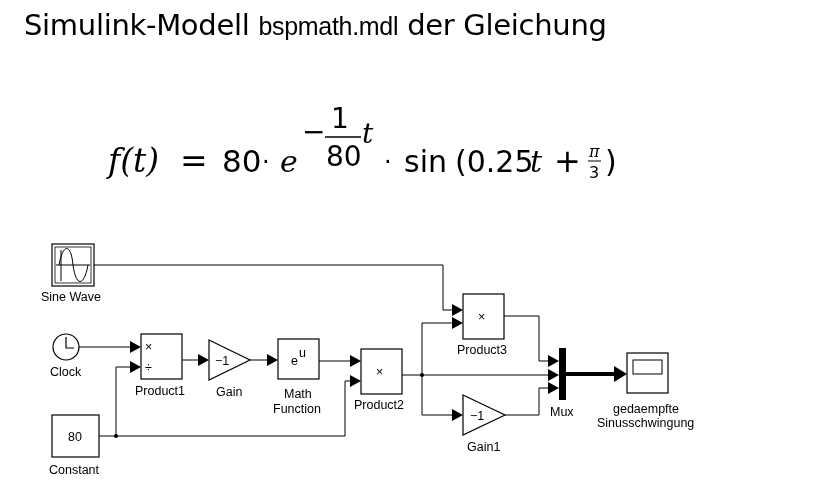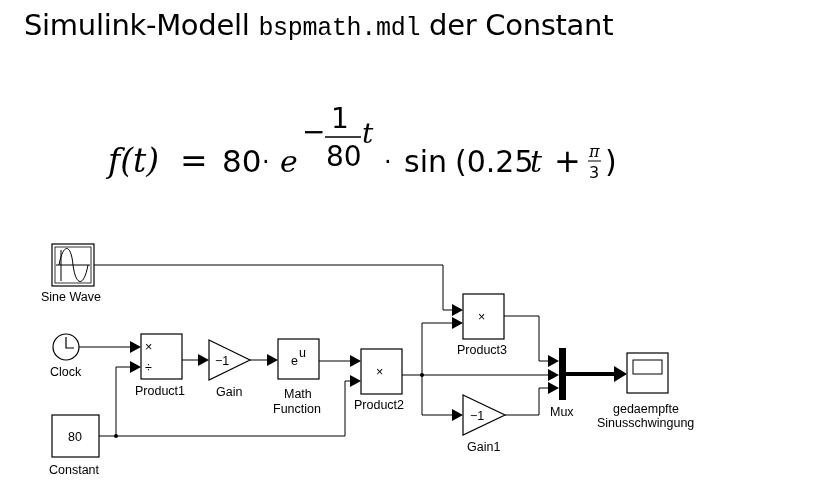--- a/index.html
+++ b/index.html
@@ -1,29 +1,29 @@
 <!DOCTYPE html>
 <html><head>
 <meta charset="utf-8">
 <style>
   html, body { margin:0; padding:0; background:#ffffff; }
   body { width:819px; height:488px; position:relative; overflow:hidden; font-family:"DejaVu Sans", sans-serif; color:#000; }
   #title { position:absolute; left:24px; top:8px; font-size:29px; white-space:nowrap; font-family:"DejaVu Sans", sans-serif; letter-spacing:-0.3px; }
-  #title .mono { font-family:Liberation Mono, monospace; font-size:25px; }
+  #title .mono { font-family:Liberation Sans, sans-serif; font-size:25px; }
   #formula { position:absolute; left:0; top:0; width:819px; height:220px; }
   #diagram { position:absolute; left:0; top:0; }
   .lbl { font-family:"Liberation Sans", sans-serif; font-size:12.5px; fill:#000; }
   .blk { fill:#fff; stroke:#000; stroke-width:1.2; }
   .wire { fill:none; stroke:#000; stroke-width:1; }
   .arr { fill:#000; }
 </style>
 </head>
 <body>
 
-<div id="title"><span>Simulink-Modell </span><span class="mono">bspmath.mdl</span><span> der Constant</span></div>
+<div id="title"><span>Simulink-Modell </span><span class="mono">bspmath.mdl</span><span> der Gleichung</span></div>
 
 <svg id="formula" width="819" height="220">
   <text x="108" y="172" font-family="DejaVu Serif, serif" font-style="italic" font-size="33">f(t)</text>
   <text x="180" y="172" font-family="DejaVu Sans, sans-serif" font-size="33">=</text>
   <text x="222" y="172" font-family="DejaVu Sans, sans-serif" font-size="31">80</text>
   <text x="262" y="170" font-family="DejaVu Sans, sans-serif" font-size="24">·</text>
   <text x="280" y="172" font-family="DejaVu Serif, serif" font-style="italic" font-size="30">e</text>
   <text x="302" y="141" font-family="DejaVu Sans, sans-serif" font-size="28">−</text>
   <text x="331" y="128" font-family="DejaVu Sans, sans-serif" font-size="28">1</text>
   <line x1="325" y1="137" x2="361" y2="137" stroke="#000" stroke-width="1.5"></line>

